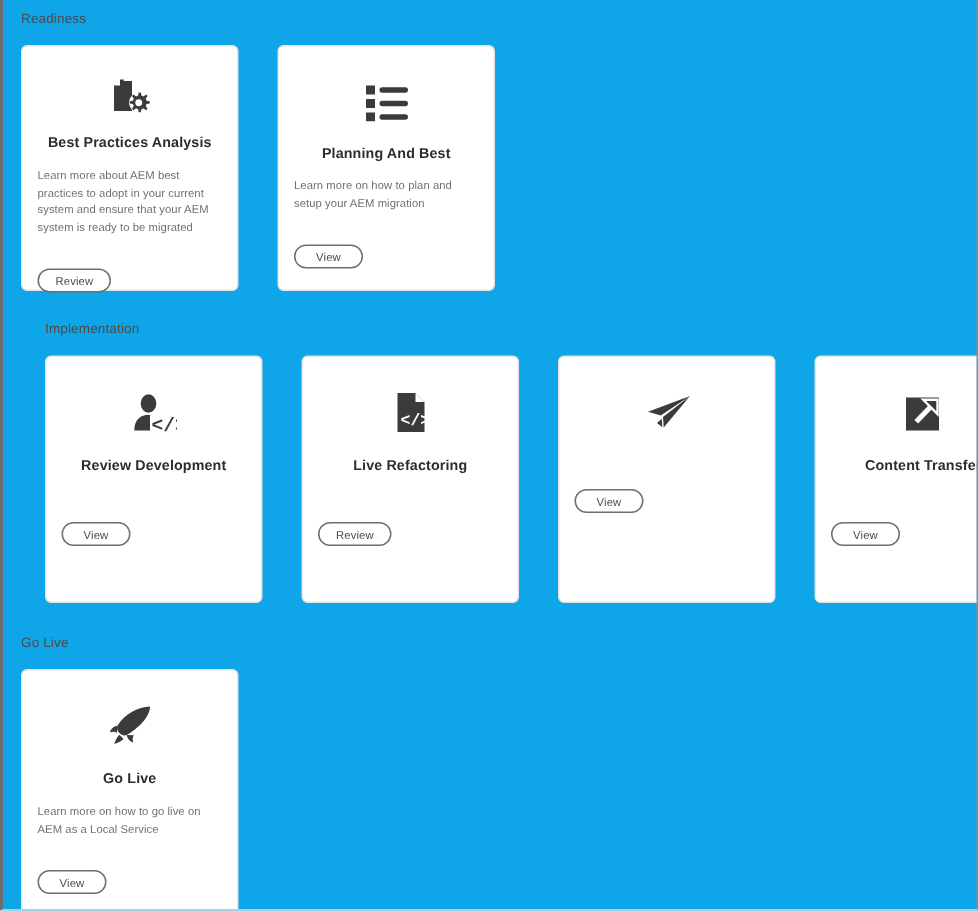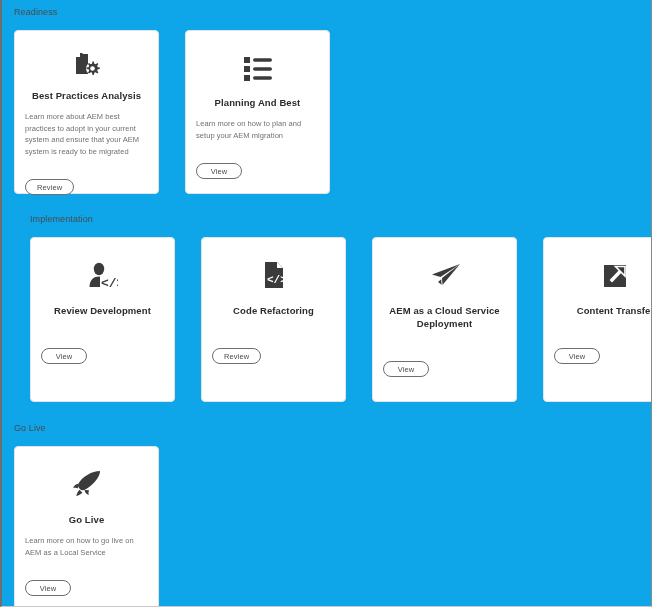--- a/index.html
+++ b/index.html
@@ -174,35 +174,34 @@
       </div>
 
       <div class="card card-impl">
         <div class="card-icon">
           <svg width="26" height="30" viewBox="0 0 26 30" fill="none" aria-hidden="true">
             <path d="M4 2 L16 2 L22 8 L22 28 L4 28 Z" fill="#3b3b3b"></path>
             <path d="M16 2 L22 8 L16 8 Z" fill="#ffffff"></path>
             <text x="6" y="23" font-family="'Liberation Mono', monospace" font-size="11" font-weight="bold" fill="#ffffff">&lt;/&gt;</text>
           </svg>
         </div>
-        <div class="card-title">Code Refactoring</div>
+        <div class="card-title">Live Refactoring</div>
         <div class="card-btn-wrap">
           <button class="card-btn">Review</button>
         </div>
       </div>
 
       <div class="card card-impl">
         <div class="card-icon">
           <svg width="32" height="26" viewBox="0 0 32 26" fill="none" aria-hidden="true">
             <path d="M31 2 L3 12.5 L11.5 15 Z" fill="#3b3b3b"></path>
             <path d="M31 2 L13 16 L13.5 23 Z" fill="#3b3b3b"></path>
             <path d="M12.2 17.2 L12.6 22.8 L9 20 Z" fill="#3b3b3b"></path>
           </svg>
         </div>
-        <div class="card-title">AEM as a Cloud Service Deployment</div>
         <div class="card-btn-wrap">
           <button class="card-btn">View</button>
         </div>
       </div>
 
       <div class="card card-impl">
         <div class="card-icon">
           <svg width="28" height="28" viewBox="0 0 28 28" fill="none" aria-hidden="true">
             <rect x="2" y="4" width="22" height="22" fill="#3b3b3b"></rect>
             <path d="M10 19 L20 8.5" stroke="#ffffff" stroke-width="3.4" stroke-linecap="square"></path>

